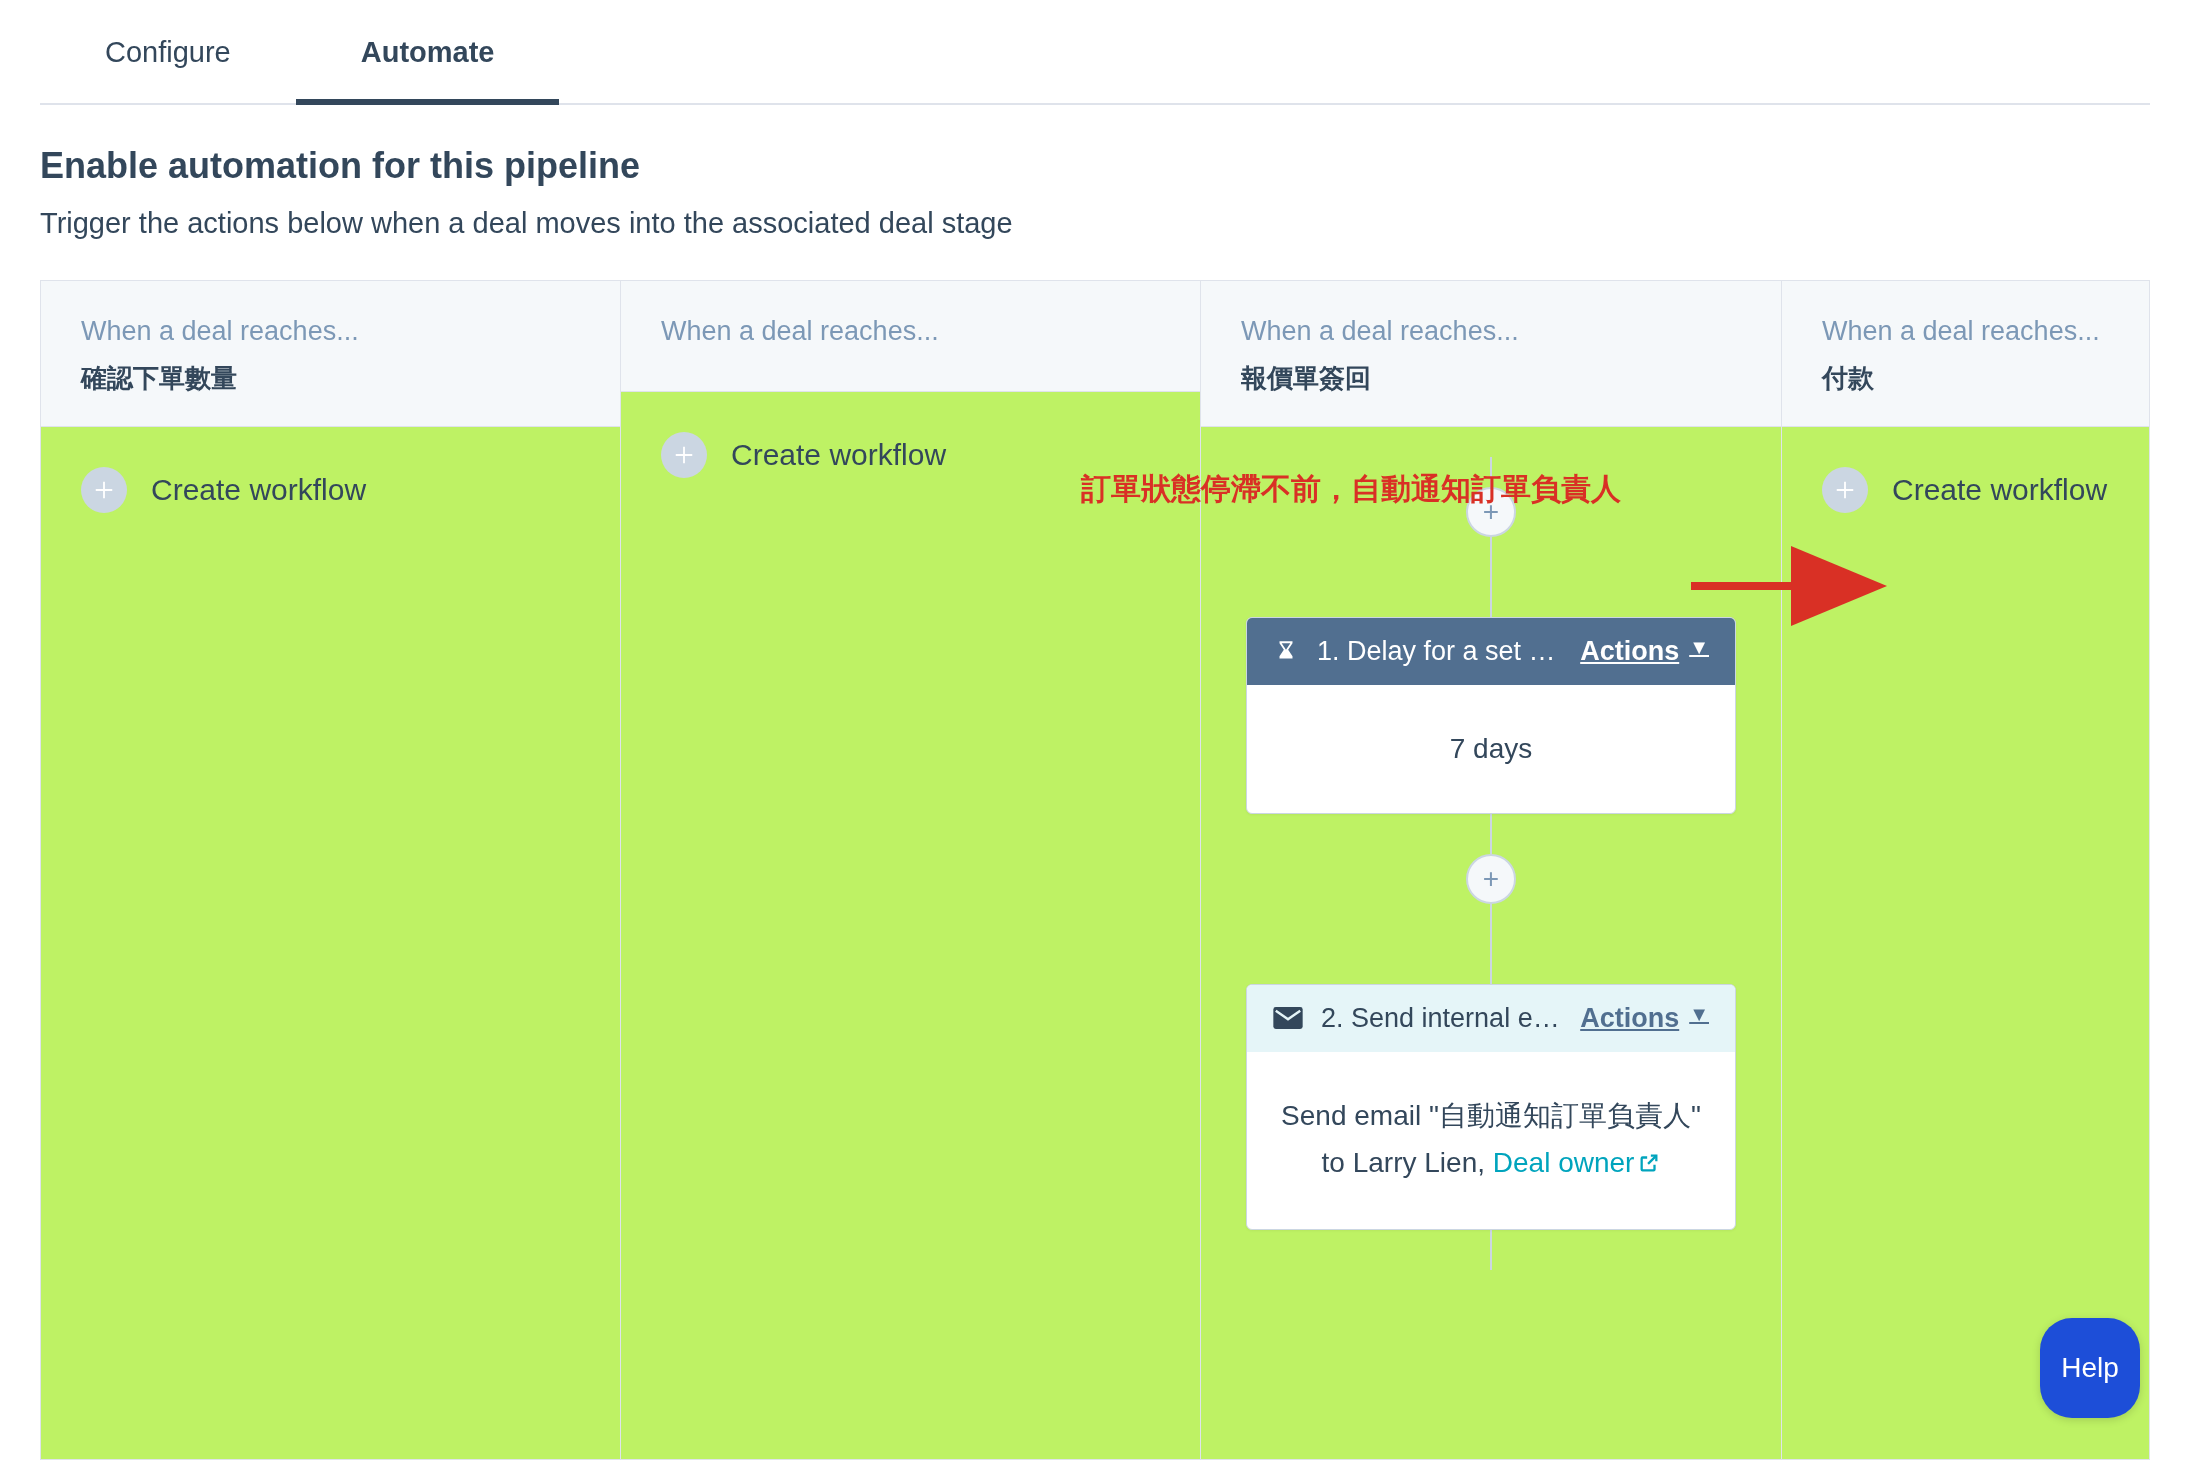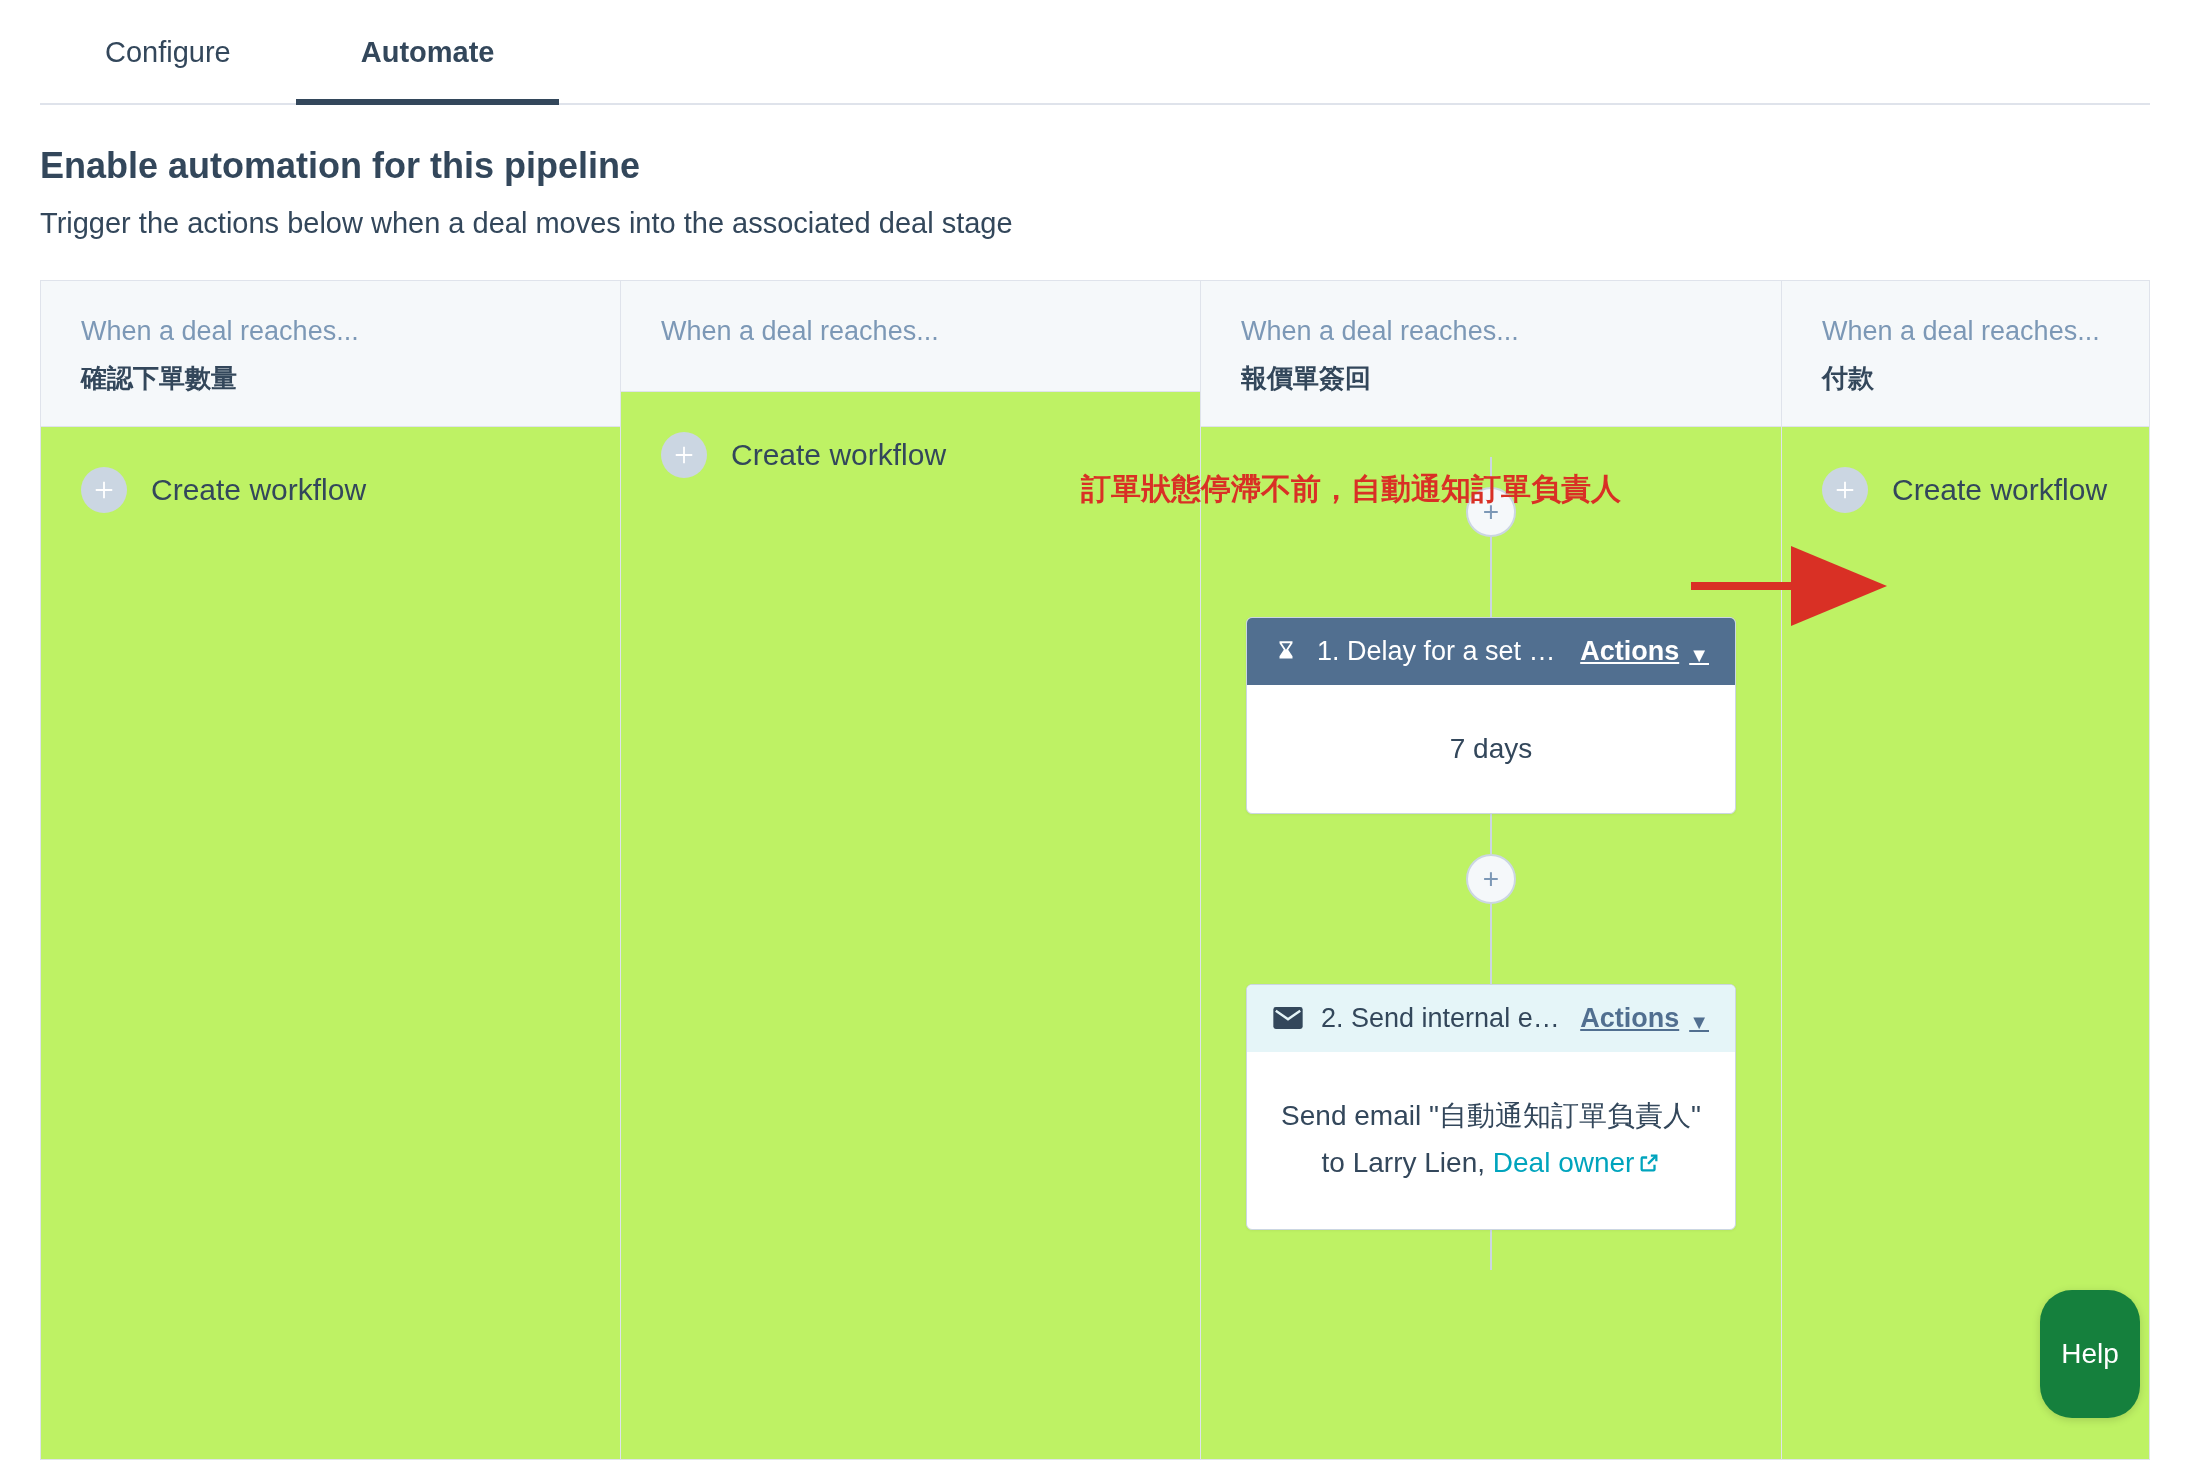--- a/index.html
+++ b/index.html
@@ -171,21 +171,21 @@
   }
   .wf-card-title span.title-text {
     white-space: nowrap;
     overflow: hidden;
     text-overflow: ellipsis;
     max-width: 250px;
   }
   .wf-card-header .icon-slot { flex-shrink: 0; display: flex; }
   .wf-actions {
     display: flex;
-    align-items: flex-end;
+    align-items: flex-start;
     gap: 10px;
     font-weight: 600;
     text-decoration: underline;
     cursor: pointer;
     flex-shrink: 0;
   }
   .wf-actions .caret { font-size: 20px; text-decoration: none; }
   .wf-card-body {
     padding: 40px 30px;
     text-align: center;
@@ -193,23 +193,23 @@
     color: #33475b;
     line-height: 1.7;
   }
   .link-teal { color: #00a4bd; }
   .ext-icon { display: inline-block; vertical-align: middle; margin-left: 4px; }
   .help-btn {
     position: fixed;
     right: 50px;
     bottom: 50px;
     width: 100px;
-    height: 128px;
+    height: 100px;
     border-radius: 32px;
-    background: #15803d;
+    background: #1d4ed8;
     color: #fff;
     display: flex;
     align-items: center;
     justify-content: center;
     font-size: 28px;
     font-weight: 500;
     cursor: pointer;
     box-shadow: 0 2px 8px rgba(0,0,0,0.15);
   }
 </style>

